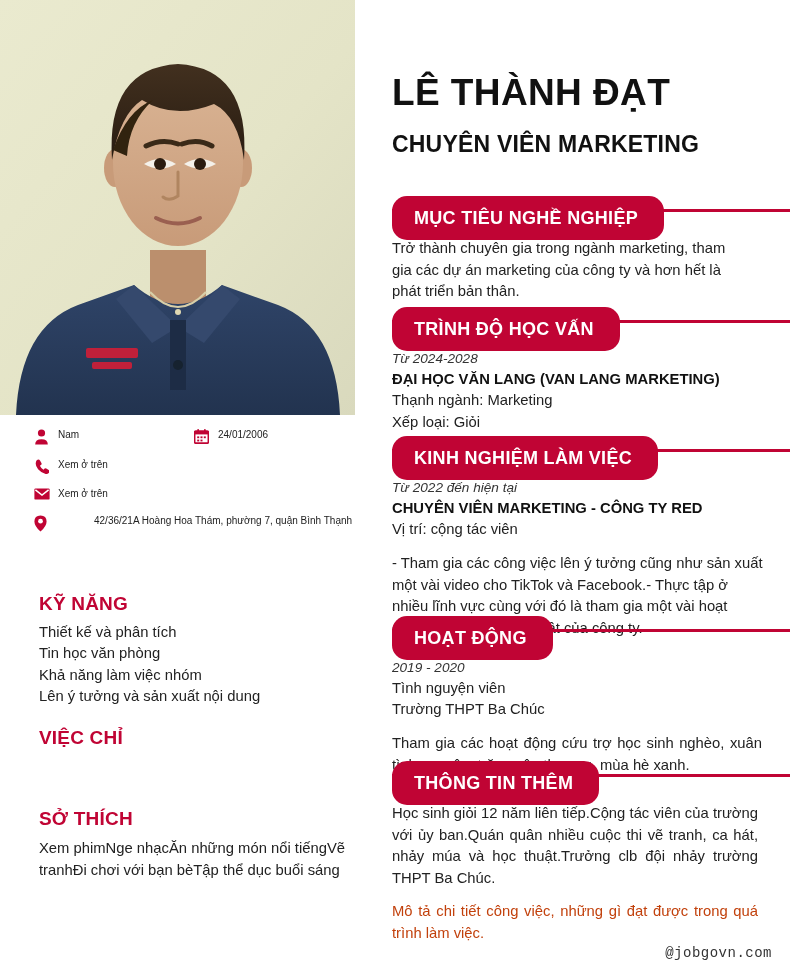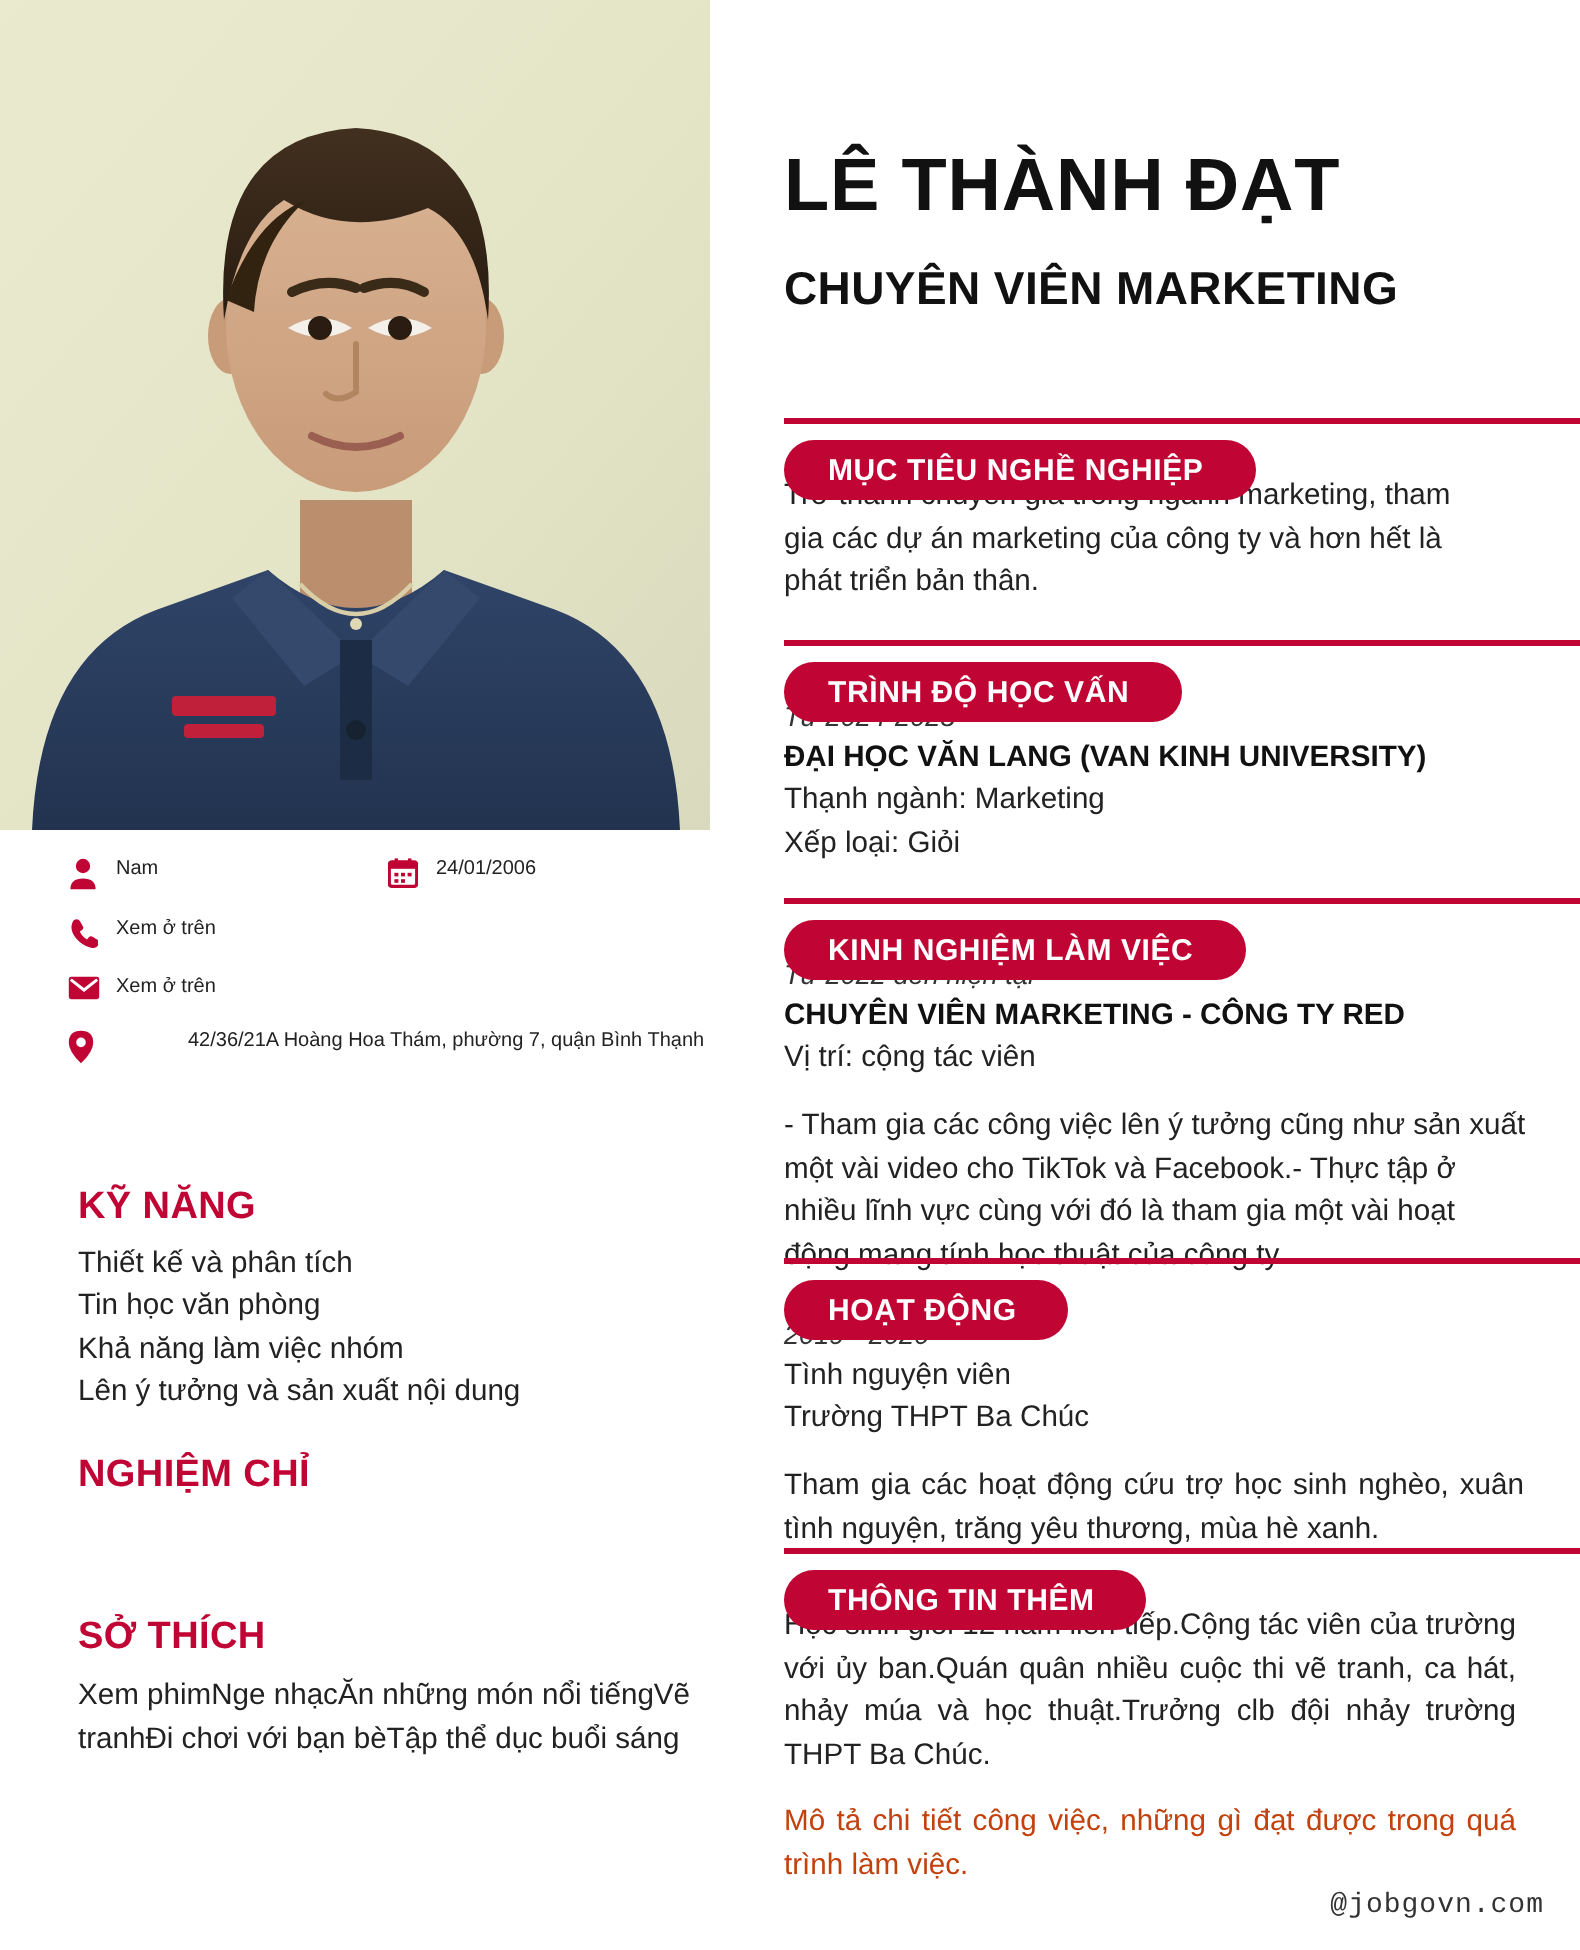--- a/index.html
+++ b/index.html
@@ -63,26 +63,26 @@
   }
 
   .rsec { position: absolute; left: 0; width: 398px; }
 
   .pill-wrap { position: relative; height: 30px; margin-bottom: 12px; }
   .pill-line {
     position: absolute; left: 0; top: 13px; right: 0; height: 3px;
     background: #c00434;
   }
   .pill {
-    position: absolute; left: 0; top: 0; height: 30px;
+    position: absolute; left: 0; top: 0; height: 44px;
     background: #c00434; border-radius: 15px;
     display: inline-flex; align-items: center;
     padding: 0 26px 0 22px;
-    color: #fff; font-weight: bold; font-size: 15px;
-    letter-spacing: .3px; white-space: nowrap; margin-top: 24px;
+    color: #fff; font-weight: bold; font-size: 18px;
+    letter-spacing: .3px; white-space: nowrap;
   }
 
   .rbody { font-size: 14.8px; line-height: 1.46; color: #222; }
   .rbody .date { font-style: italic; font-size: 13.6px; color: #333; }
   .rbody .org  { font-weight: bold; font-size: 14.8px; color: #111; }
   .rbody .line { }
   .rbody .para { margin-top: 12px; }
   .just { text-align: justify; text-justify: inter-word; }
   .muted { color: #c2410c; }
 
@@ -233,21 +233,21 @@
       <div class="lsec-title">KỸ NĂNG</div>
       <div class="lsec-body">
         <div>Thiết kế và phân tích</div>
         <div>Tin học văn phòng</div>
         <div>Khả năng làm việc nhóm</div>
         <div>Lên ý tưởng và sản xuất nội dung</div>
       </div>
     </div>
 
     <div class="lsec" id="certs">
-      <div class="lsec-title">NGHIỆM CHỈ</div>
+      <div class="lsec-title">VIỆC CHỈ</div>
     </div>
 
     <div class="lsec" id="hobby">
       <div class="lsec-title">SỞ THÍCH</div>
       <div class="lsec-para">Xem phimNge nhạcĂn những món nổi tiếngVẽ tranhĐi chơi với bạn bèTập thể dục buổi sáng</div>
     </div>
   </div>
 
   <div class="right-col">
 
@@ -264,21 +264,21 @@
       </div>
     </div>
 
     <div class="rsec" id="edu">
       <div class="pill-wrap">
         <div class="pill-line"></div>
         <div class="pill">TRÌNH ĐỘ HỌC VẤN</div>
       </div>
       <div class="rbody">
         <div class="date">Từ 2024-2028</div>
-        <div class="org">ĐẠI HỌC VĂN LANG (VAN KINH UNIVERSITY)</div>
+        <div class="org">ĐẠI HỌC VĂN LANG (VAN LANG MARKETING)</div>
         <div class="line">Thạnh ngành: Marketing</div>
         <div class="line">Xếp loại: Giỏi</div>
       </div>
     </div>
 
     <div class="rsec" id="exp">
       <div class="pill-wrap">
         <div class="pill-line"></div>
         <div class="pill">KINH NGHIỆM LÀM VIỆC</div>
       </div>

